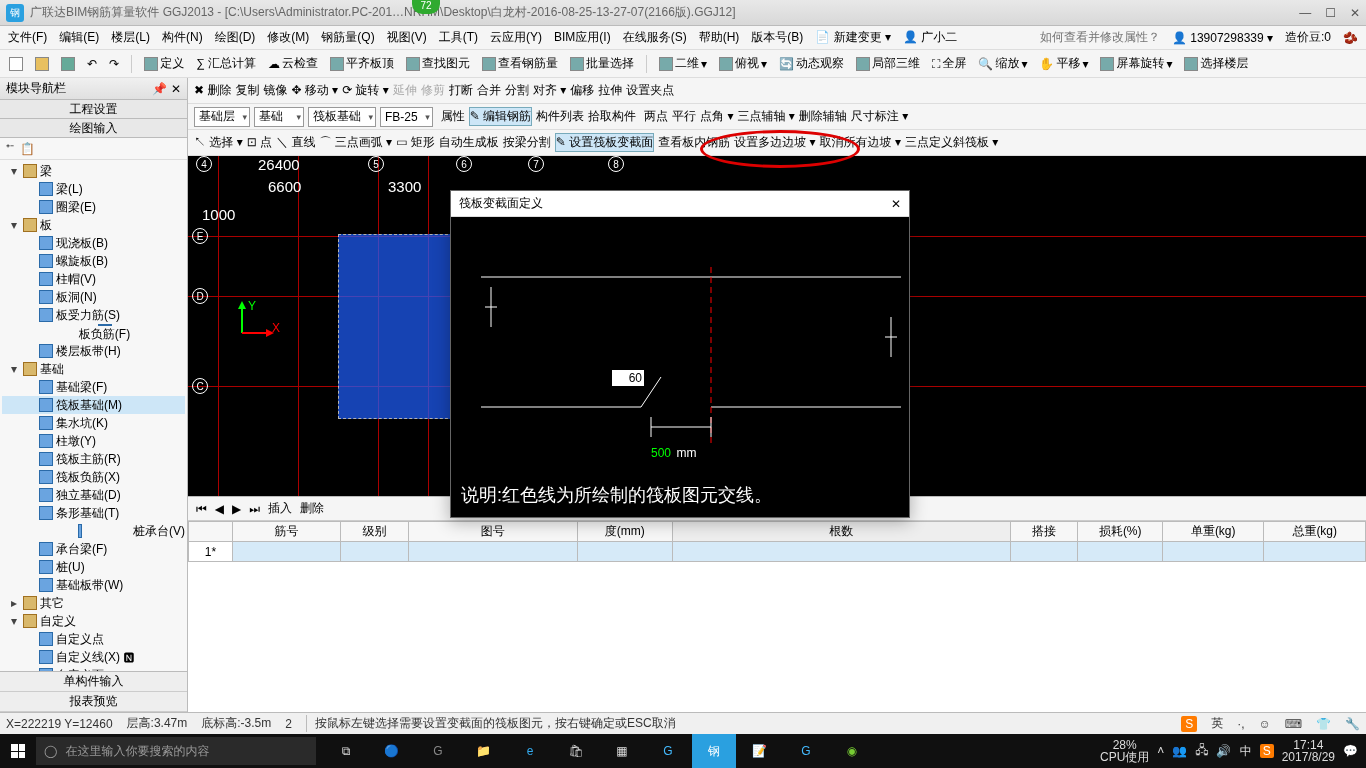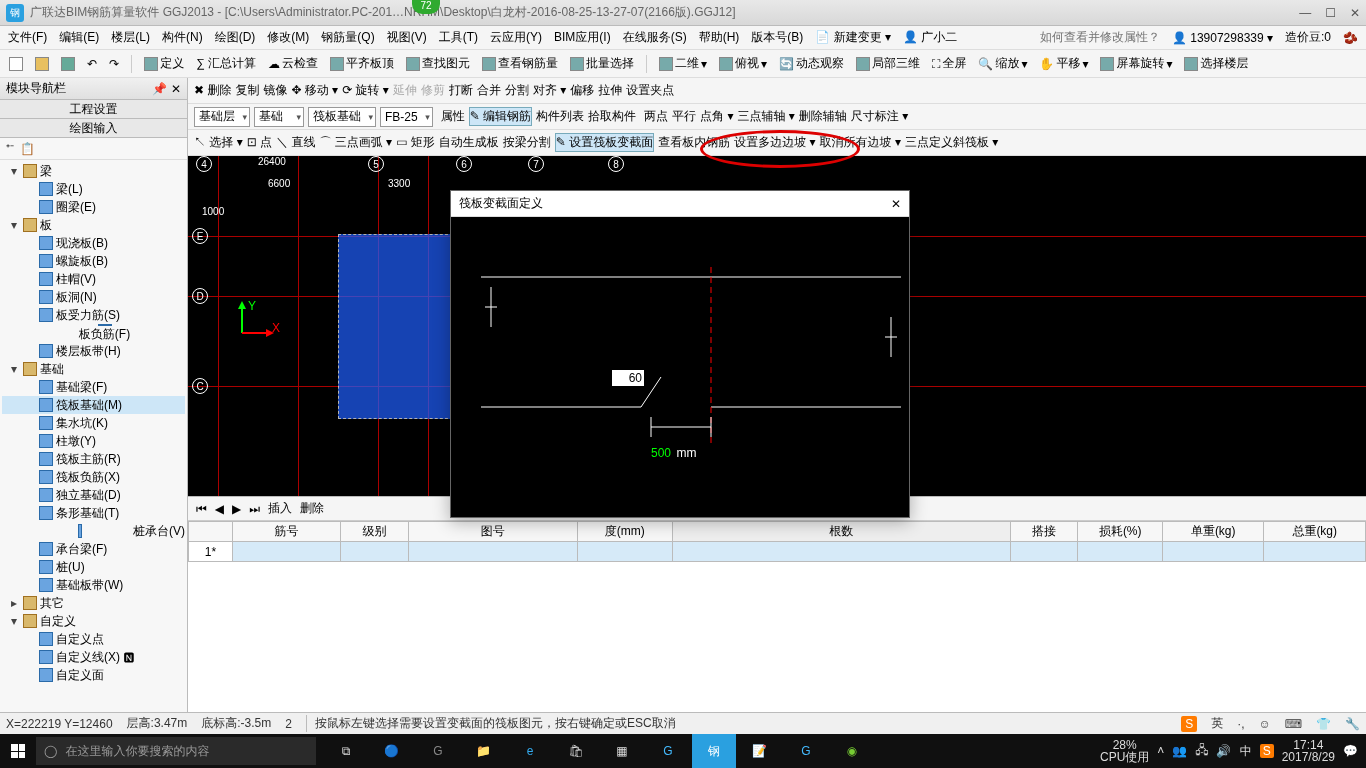--- a/index.html
+++ b/index.html
@@ -29,21 +29,21 @@
 .tree-node .exp { width: 12px; text-align: center; color: #444; }
 .tree-node .nic { width: 14px; height: 14px; margin: 0 3px; display: inline-block; background: #d9b86b; border: 1px solid #a07020; }
 .tree-node.selected { background: #cde6f7; }
 .sidebar-btm { border-top: 1px solid #bbb; }
 .sidebar-btm div { height: 20px; display: flex; align-items: center; justify-content: center; background: #eee; border-bottom: 1px solid #ccc; }
 .canvas-area { flex: 1; position: relative; background: #f0f0f0; display: flex; flex-direction: column; }
 .ctoolbar { height: 26px; background: #f5f5f5; display: flex; align-items: center; padding: 0 6px; gap: 4px; border-bottom: 1px solid #ddd; white-space: nowrap; overflow: hidden; }
 .viewport { flex: 1; background: #000; position: relative; overflow: hidden; }
 .axis-mark { position: absolute; color: #fff; font-size: 11px; }
 .axis-bubble { width: 16px; height: 16px; border: 1px solid #fff; border-radius: 50%; display: flex; align-items: center; justify-content: center; font-size: 10px; }
-.dim { position: absolute; color: #fff; font-size: 10px; }
+.dim { position: absolute; color: #fff; font-size: 15px; }
 .gridline { position: absolute; background: #a00; }
 .gridline.h { height: 1px; left: 0; right: 0; }
 .gridline.v { width: 1px; top: 0; bottom: 0; }
 .sel-rect { position: absolute; background: #2060ff; opacity: 0.7; border: 1px dashed #fff; }
 .coord-arrow { position: absolute; }
 .bottombar { height: 26px; background: #f5f5f5; border-top: 1px solid #ccc; display: flex; align-items: center; padding: 0 6px; gap: 8px; }
 .bottombar .btn { border: 1px solid #999; padding: 1px 4px; background: #fff; }
 .bottombar .btn.active { background: #bde; }
 .gridpanel { height: 216px; background: #fff; border-top: 1px solid #bbb; display: flex; flex-direction: column; }
 .gridtb { height: 24px; display: flex; align-items: center; gap: 8px; padding: 0 8px; border-bottom: 1px solid #ccc; background: #f5f5f5; }
@@ -317,20 +317,24 @@
           <span class="exp"></span>
           <span class="nic blue"></span>
           <span>自定义线(X) 🅽</span>
         </div>
         <div class="tree-node" style="padding-left: 22px;">
           <span class="exp"></span>
           <span class="nic blue"></span>
           <span>自定义面</span>
         </div>
       </div>
+    <div class="sidebar-btm">
+      <div>单构件输入</div>
+      <div>报表预览</div>
+    </div>
   </div>
 
   <div class="canvas-area">
 
     <div class="ctoolbar">
       <span class="tbtn">✖ <span>删除</span></span>
       <span class="tbtn"><span class="ic"></span><span>复制</span></span>
       <span class="tbtn"><span class="ic"></span><span>镜像</span></span>
       <span class="tbtn">✥ <span>移动</span> ▾</span>
       <span class="tbtn">⟳ <span>旋转</span> ▾</span>
@@ -504,20 +508,21 @@
       <line x1="34" y1="90" x2="46" y2="90" stroke="#fff"></line>
       <line x1="440" y1="100" x2="440" y2="140" stroke="#fff"></line>
       <line x1="434" y1="120" x2="446" y2="120" stroke="#fff"></line>
       <line x1="260" y1="50" x2="260" y2="230" stroke="#f00" stroke-dasharray="6 4"></line>
       <line x1="200" y1="210" x2="260" y2="210" stroke="#fff"></line>
       <line x1="200" y1="200" x2="200" y2="220" stroke="#fff"></line>
       <line x1="260" y1="200" x2="260" y2="220" stroke="#fff"></line>
     </svg>
     <input style="position: absolute; top: 152px; left: 160px; width: 34px; height: 18px; background: rgb(255, 255, 255); border: 1px solid rgb(0, 0, 0); text-align: right; padding-right: 2px;" value="60">
     <div style="position:absolute;top:222px;left:200px;color:#0f0;font-size:20px"><span>500</span> <span style="color:#fff">mm</span></div>
+    <div class="dialog-desc">说明:红色线为所绘制的筏板图元交线。</div>
   </div>
 </div>
 
 <div class="taskbar">
   <div class="start">
       <span class="winicon">
         <span></span>
         <span></span>
         <span></span>
         <span></span>

